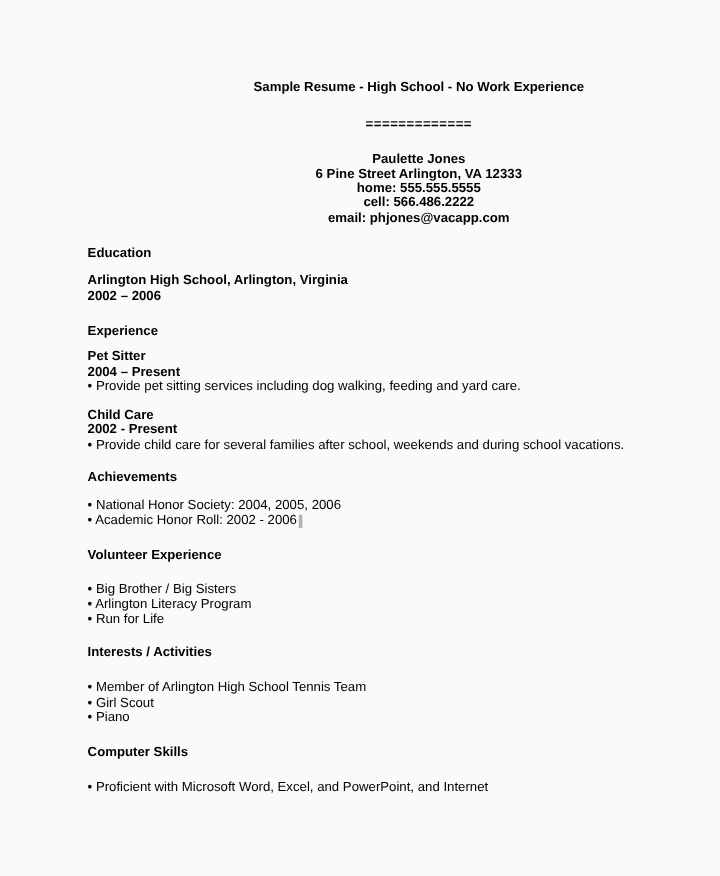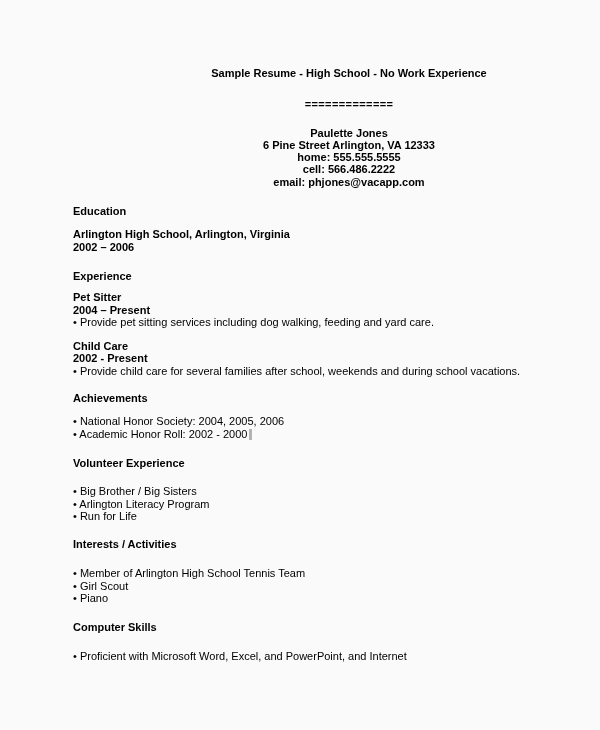--- a/index.html
+++ b/index.html
@@ -91,21 +91,21 @@
       <div class="b line">Child Care</div>
       <div class="b line">2002 - Present</div>
       <div class="line">• Provide child care for several families after school, weekends and during school vacations.</div>
     </div>
   </div>
 
   <div class="sec-achievements">
     <div class="b line">Achievements</div>
     <div class="ach-items">
       <div class="line">• National Honor Society: 2004, 2005, 2006</div>
-      <div class="line"><span>• Academic Honor Roll: 2002 - 2000</span><span class="cursor"></span></div>
+      <div class="line"><span>• Academic Honor Roll: 2002 - 2006</span><span class="cursor"></span></div>
     </div>
   </div>
 
   <div class="sec-volunteer">
     <div class="b line">Volunteer Experience</div>
     <div class="vol-items">
       <div class="line">• Big Brother / Big Sisters</div>
       <div class="line">• Arlington Literacy Program</div>
       <div class="line">• Run for Life</div>
     </div>

